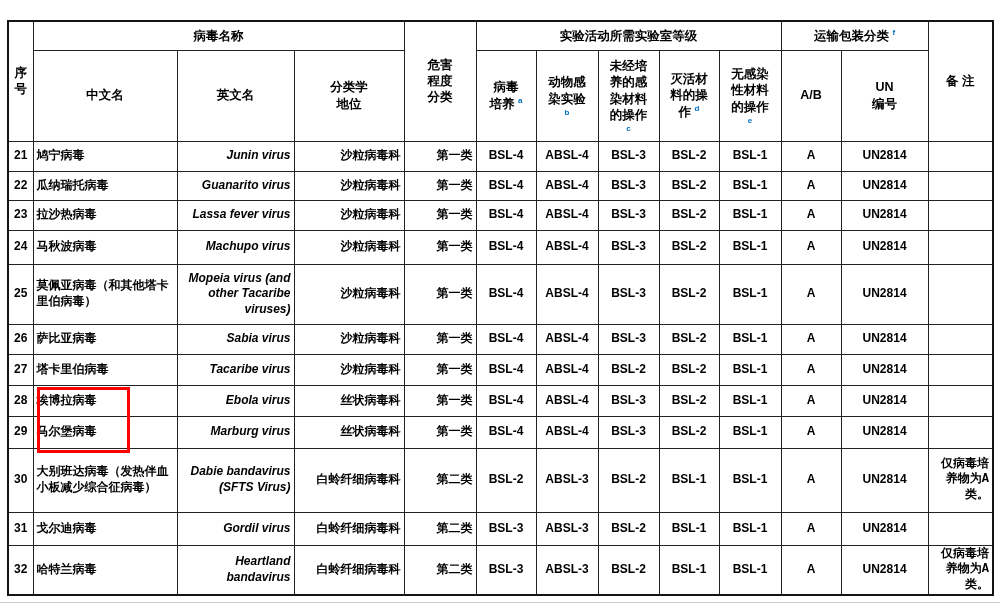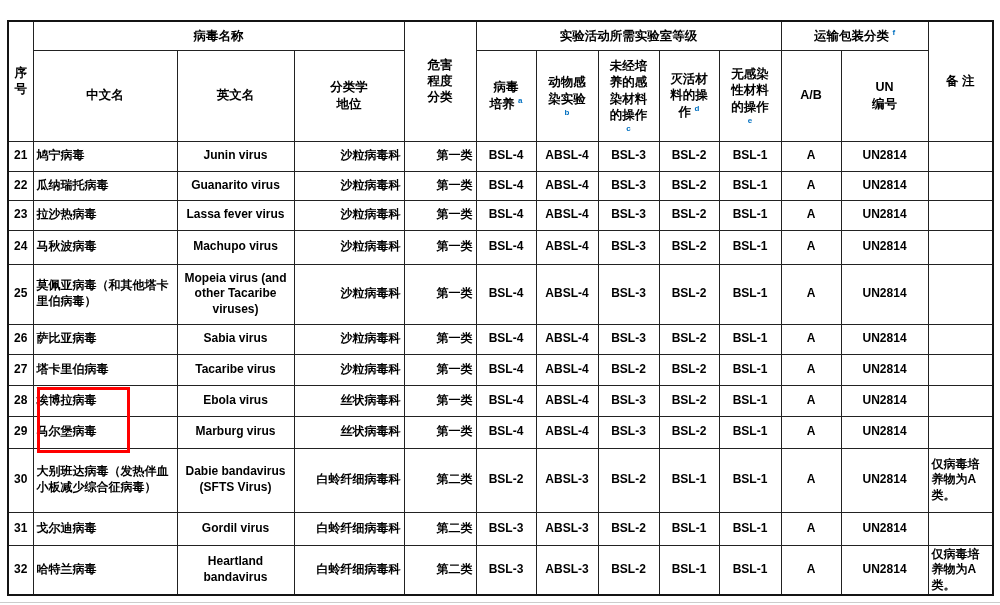--- a/index.html
+++ b/index.html
@@ -28,24 +28,24 @@
   }
   .virus-table th {
     font-size: 12.5px;
     font-weight: 700;
     text-align: center;
     line-height: 1.3;
   }
   .virus-table td { font-size: 12px; font-weight: 600; }
   .c-no     { text-align: center; font-size: 11px; }
   .c-cn     { text-align: left; padding-left: 8px; padding-right: 4px; }
-  .c-en     { text-align: center; padding-left: 6px; font-size: 11px; line-height: 1.35; }
+  .c-en     { text-align: right; padding-left: 6px; font-style: italic; font-size: 11px; line-height: 1.35; }
   .c-center { text-align: right; }
   .c-bsl    { text-align: center; font-size: 11px; }
-  .c-remark { text-align: left; padding-left: 6px; padding-right: 4px; font-size: 11.5px; line-height: 1.4; }
+  .c-remark { text-align: right; padding-left: 6px; padding-right: 4px; font-size: 11.5px; line-height: 1.4; font-family: Liberation Mono, monospace; }
   sup.fn {
     color: #0070C0;
     font-size: 8px;
     font-weight: 700;
     line-height: 1;
   }
   sup.fn-block { display: block; vertical-align: baseline; margin-top: 2px; }
   .highlight-box {
     position: absolute;
     left: 37px; top: 387px;

